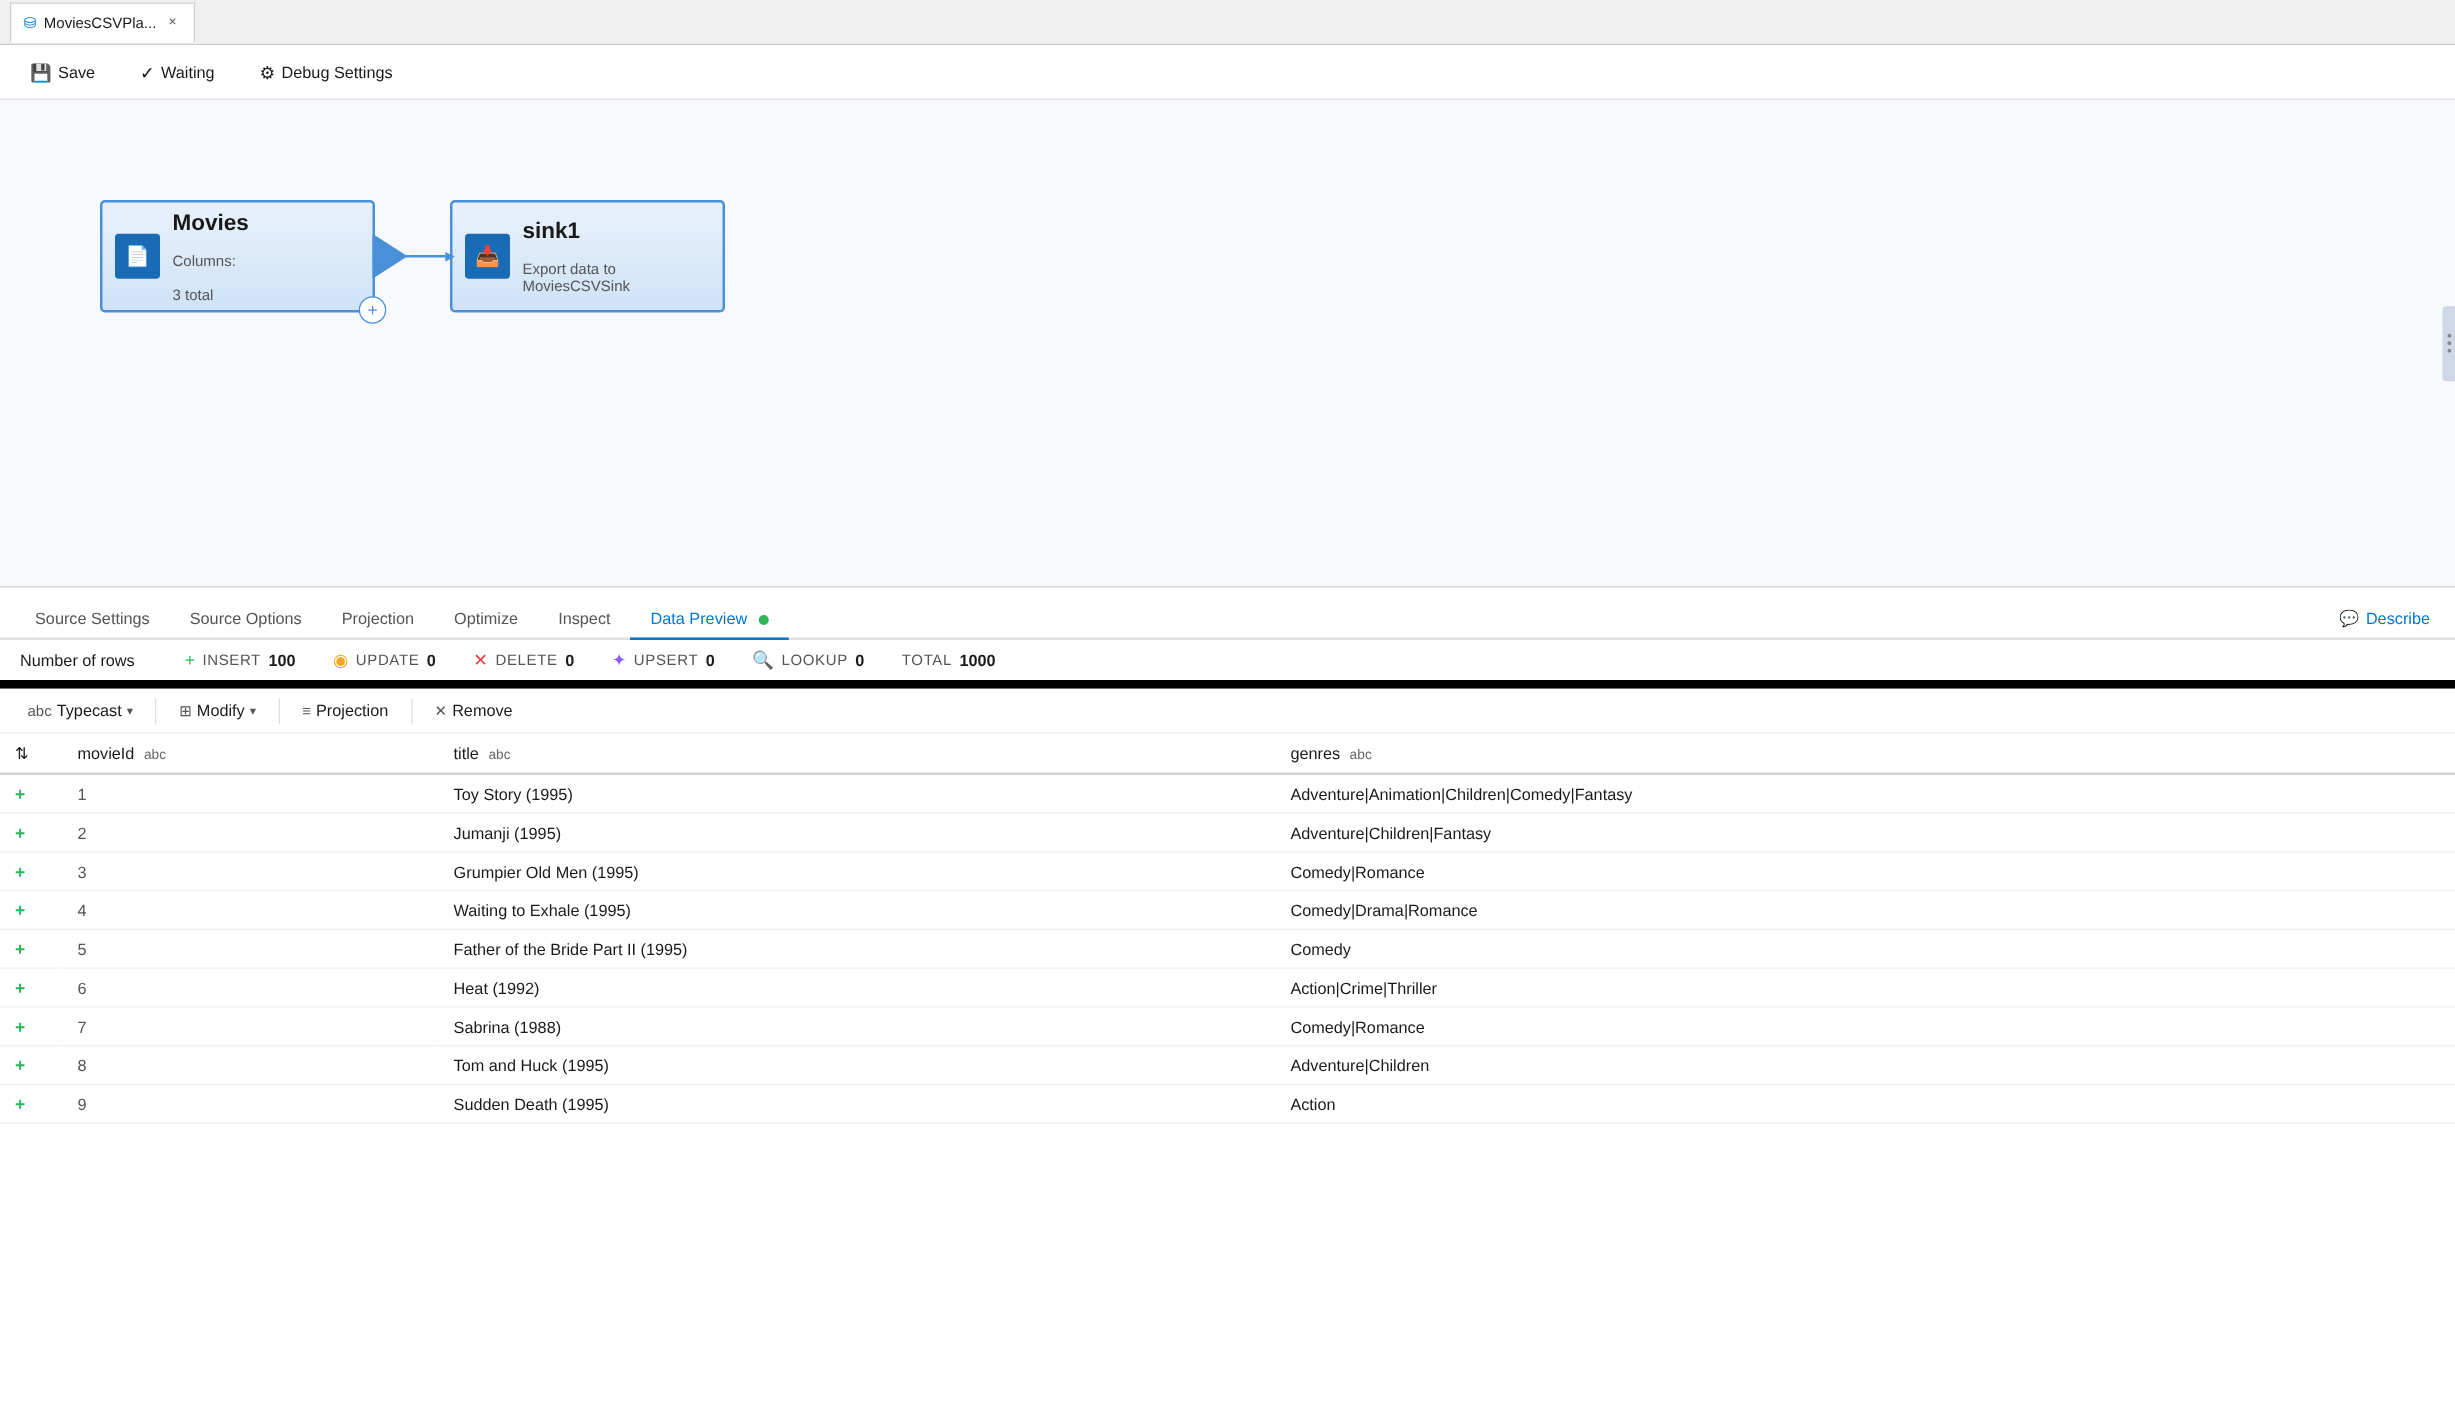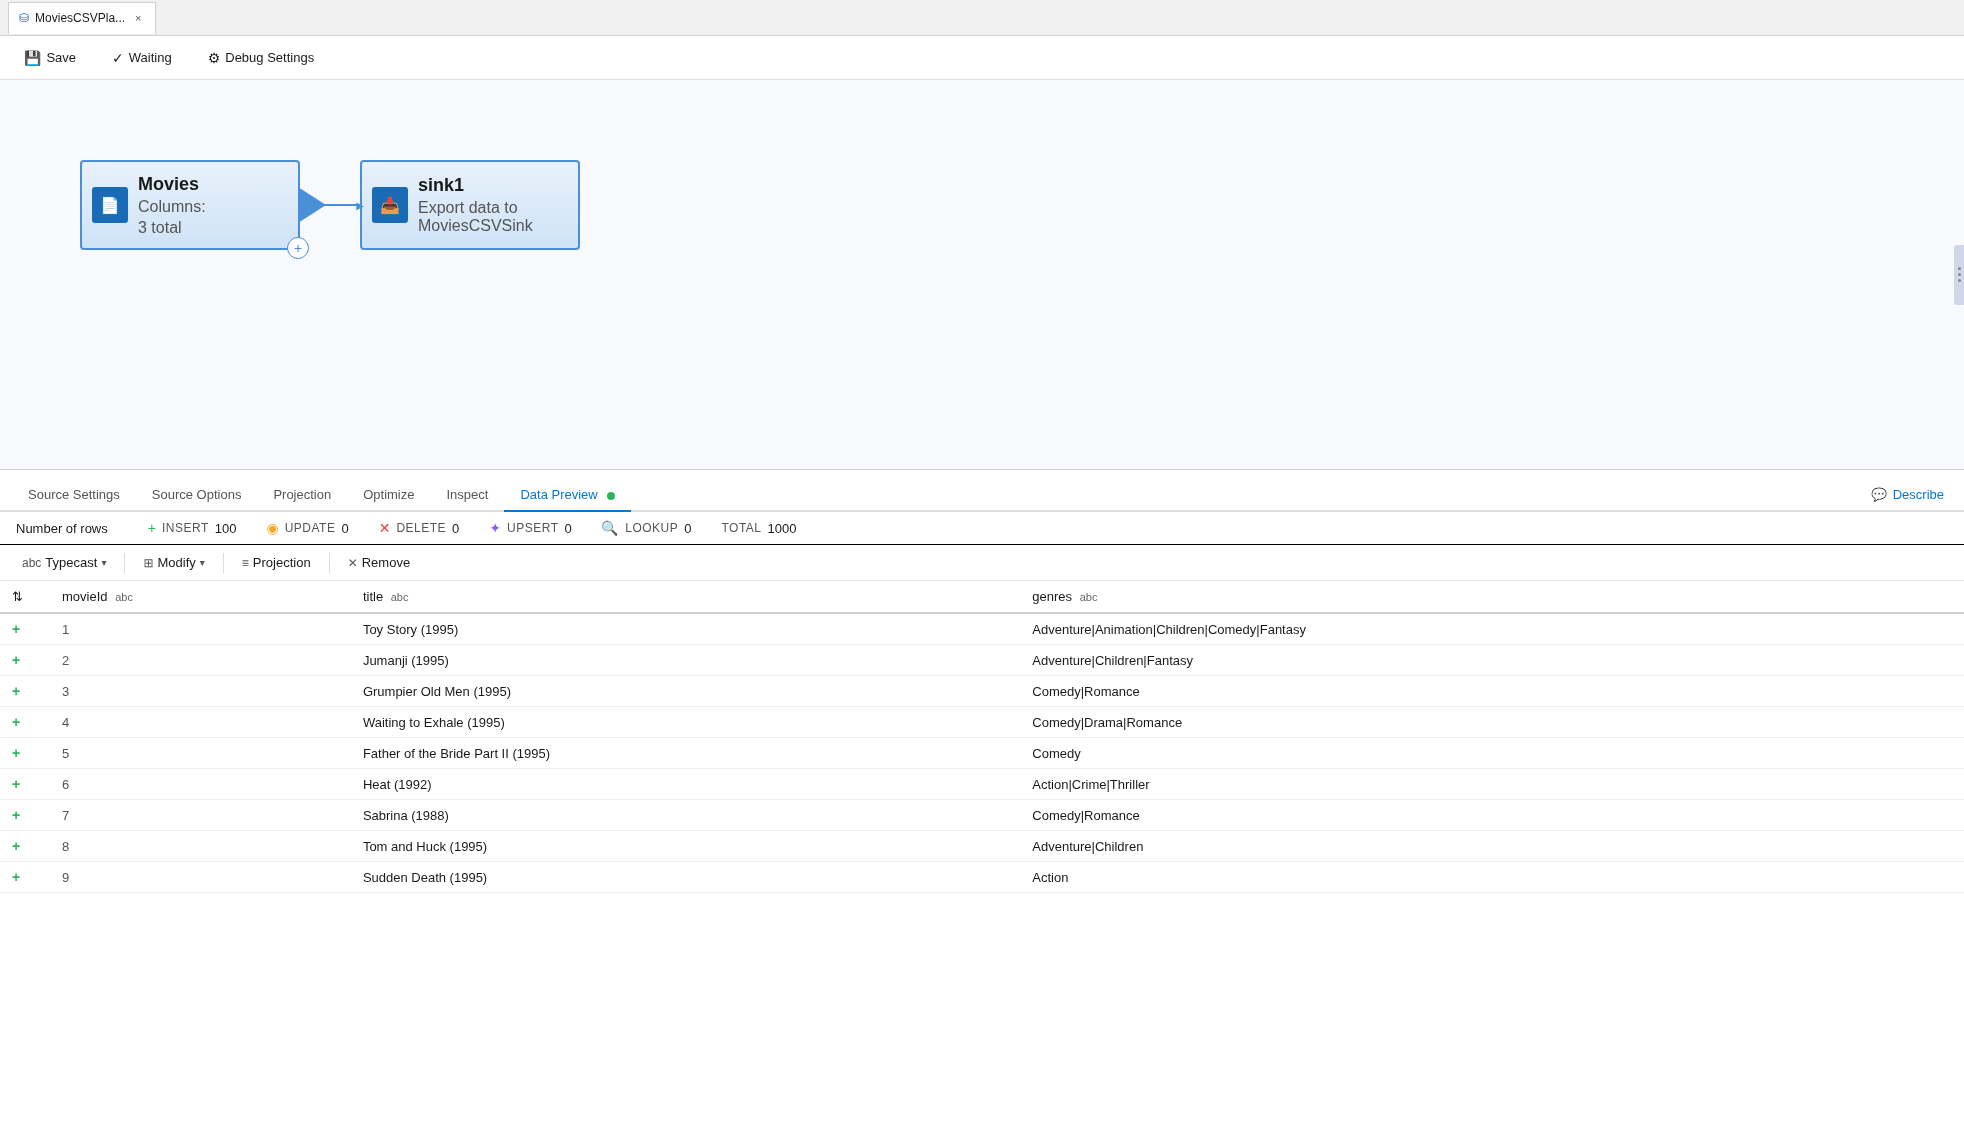--- a/index.html
+++ b/index.html
@@ -94,21 +94,21 @@
 
     .node-icon-box {
       width: 36px; height: 36px;
       background: #1a6bb5;
       border-radius: 3px;
       display: flex; align-items: center; justify-content: center;
       color: white; font-size: 16px;
       flex-shrink: 0;
     }
     .node-label { font-size: 18px; font-weight: 600; color: #1a1a1a; }
-    .node-sub { font-size: 16px; color: #555; margin-top: 3px; }
+    .node-sub { font-size: 12px; color: #555; margin-top: 13px; }
 
     .plus-btn {
       width: 22px; height: 22px;
       border: 1px solid #4a90d9;
       border-radius: 50%;
       display: flex; align-items: center; justify-content: center;
       color: #4a90d9; font-size: 14px; cursor: pointer;
       background: white;
       position: absolute;
       bottom: -11px;
@@ -208,28 +208,28 @@
     .describe-btn {
       display: flex; align-items: center; gap: 5px;
       color: #0078d4; font-size: 13px; cursor: pointer; padding: 8px;
     }
 
     
     .stats-bar {
       display: flex;
       align-items: center;
       padding: 8px 16px;
-      border-bottom: 1px solid #000000;
+      border-bottom: 7px solid #000000;
       gap: 30px;
       background: white;
       font-size: 13px;
     }
     .stat-item { display: flex; align-items: center; gap: 6px; }
     .stat-label { color: #555; font-size: 12px; letter-spacing: 0.5px; text-transform: uppercase; font-weight: 500;}
-    .stat-value { font-weight: 400; }
+    .stat-value { font-weight: 700; }
     .stat-icon-insert { color: #2db55d; font-size: 14px; }
     .stat-icon-update { color: #f5a623; font-size: 14px; }
     .stat-icon-delete { color: #e04040; font-size: 14px; }
     .stat-icon-upsert { color: #8b5cf6; font-size: 14px; }
     .stat-icon-lookup { color: #555; font-size: 14px; }
     .num-rows-label { font-size: 13px; font-weight: 500; color: #1a1a1a; margin-right: 10px; }
 
     
     .data-toolbar {
       display: flex;

